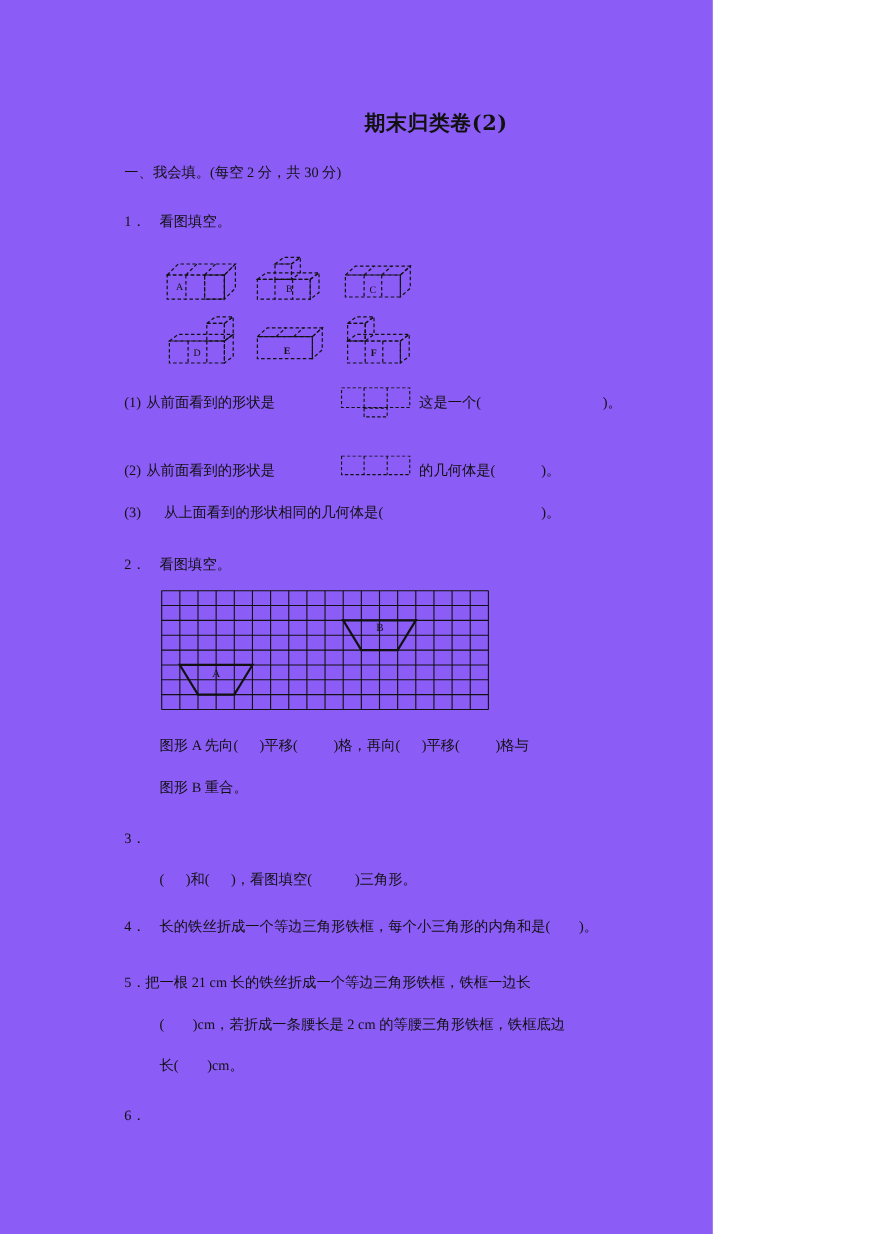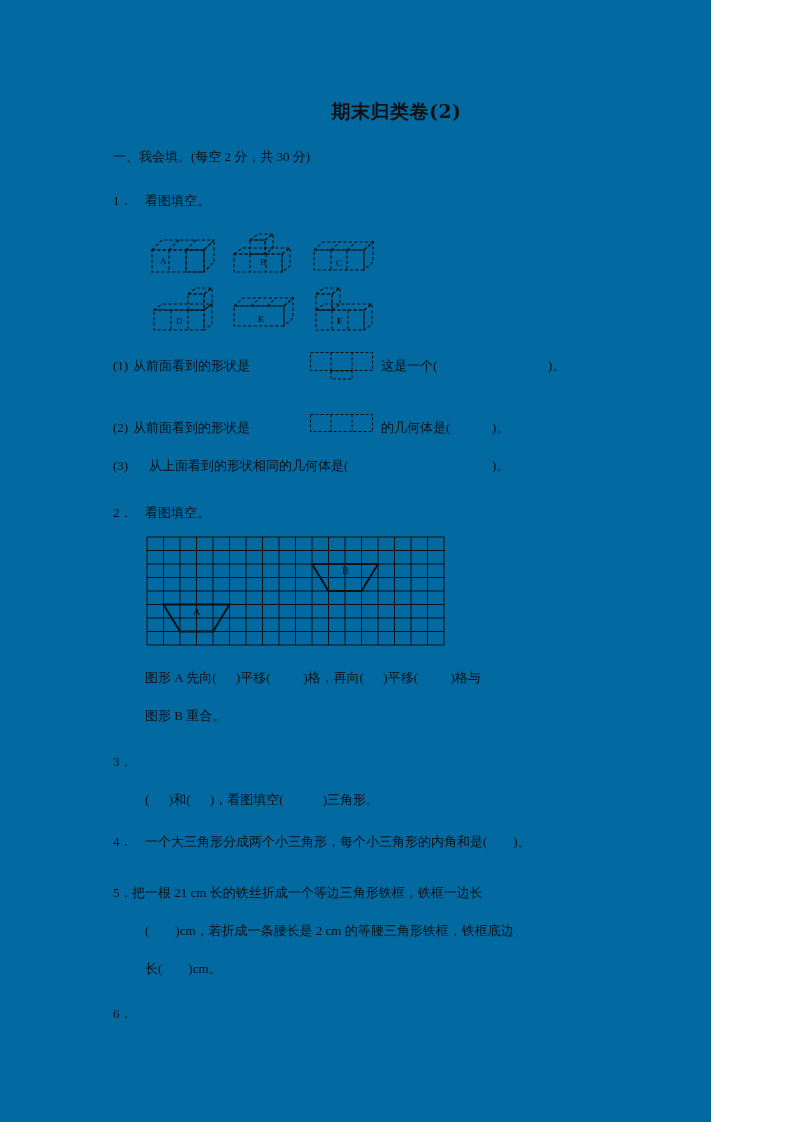--- a/index.html
+++ b/index.html
@@ -12,23 +12,23 @@
     height: 1122px;
     position: relative;
     font-family: "Liberation Serif", "DejaVu Serif", serif;
     color: #111111;
     overflow: hidden;
   }
 
   .page {
     position: absolute;
     left: 0; top: 0;
-    width: 711px;
+    width: 648px;
     height: 1122px;
-    background: #0369a1;
+    background: #8b5cf6;
   }
 
   
   .doc-title {
     position: absolute;
     left: 0;
     top: 99px;
     width: 793px;
     text-align: center;
     font-size: 19px;
@@ -273,21 +273,21 @@
     </svg>
   </div>
 
   <div class="line q-ind" style="top:669px;">图形 A 先向(      )平移(          )格，再向(      )平移(          )格与</div>
   <div class="line q-ind" style="top:707px;">图形 B 重合。</div>
 
   <div class="line q-head" style="top:753px;">3．</div>
   <div class="line q-ind" style="top:791px;">(      )和(      )，看图填空(            )三角形。</div>
 
   <div class="line q-head" style="top:833px;">4．</div>
-  <div class="line" style="left:145px; top:833px;">一个大三角形分成两个小三角形，每个小三角形的内角和是(        )。</div>
+  <div class="line" style="left:145px; top:833px;">长的铁丝折成一个等边三角形铁框，每个小三角形的内角和是(        )。</div>
 
   <div class="line q-head" style="top:884px;">5．</div>
   <div class="line" style="left:132px; top:884px;font-family:Liberation Serif, serif;">把一根 21 cm 长的铁丝折成一个等边三角形铁框，铁框一边长</div>
   <div class="line q-ind" style="top:922px;">(        )cm，若折成一条腰长是 2 cm 的等腰三角形铁框，铁框底边</div>
   <div class="line q-ind" style="top:960px;">长(        )cm。</div>
 
   <div class="line q-head" style="top:1005px;">6．</div>
 
 </div>
 

